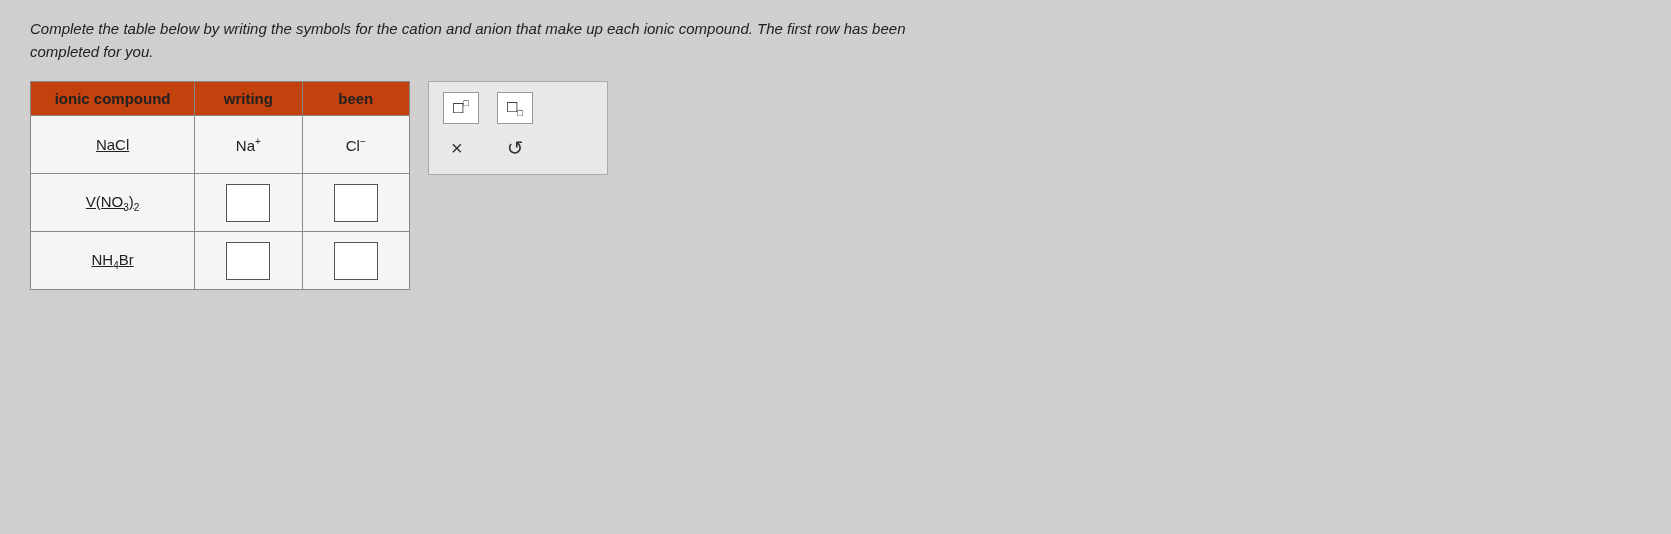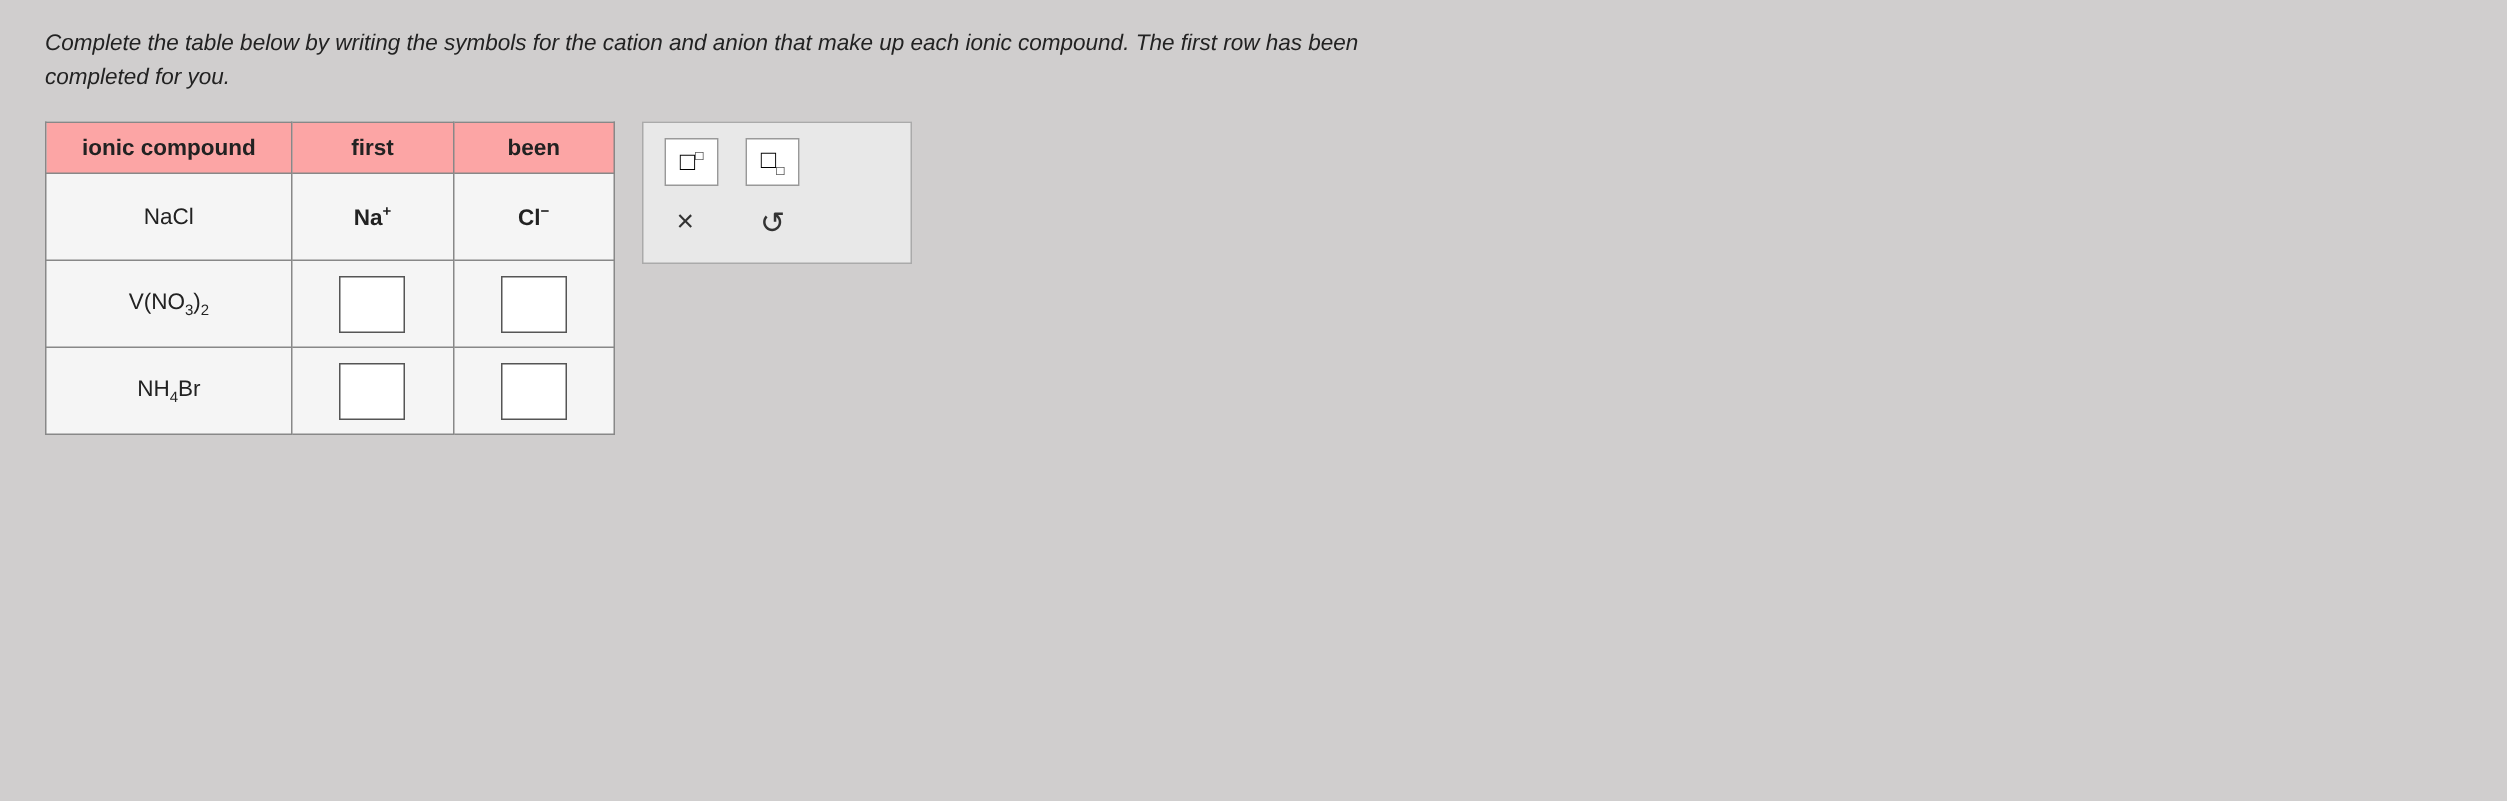--- a/index.html
+++ b/index.html
@@ -39,32 +39,33 @@
       border: 1.5px solid #888;
       text-align: center;
       vertical-align: middle;
       padding: 0;
     }
 
     .chem-table th {
       font-weight: bold;
       font-size: 15px;
       padding: 8px 18px;
-      background: #fca5a5;
+      background: #c2410c;
     }
 
     .chem-table td {
       height: 58px;
       min-width: 100px;
     }
 
     .compound-cell {
       min-width: 160px;
       padding: 0 10px;
       font-size: 15px;
+      text-decoration: underline;
     }
 
     .input-cell {
       min-width: 110px;
     }
 
     
     .answer-input {
       width: 44px;
       height: 38px;
@@ -75,21 +76,20 @@
       outline: none;
       cursor: text;
       display: block;
       margin: auto;
     }
 
     
     .cation-text, .anion-text {
       font-size: 15px;
       display: inline-block;
-      font-weight: bold;
     }
 
     sup {
       font-size: 10px;
     }
     sub {
       font-size: 10px;
     }
 
     
@@ -153,21 +153,21 @@
 <body>
 
 <p class="instruction">Complete the table below by writing the symbols for the cation and anion that make up each ionic compound. The first row has been completed for you.</p>
 
 <div class="main-content">
 
   <table class="chem-table">
     <thead>
       <tr>
         <th>ionic compound</th>
-        <th>first</th>
+        <th>writing</th>
         <th>been</th>
       </tr>
     </thead>
     <tbody>
 
       <tr>
         <td class="compound-cell">NaCl</td>
         <td class="input-cell">
           <span class="cation-text">Na<sup>+</sup></span>
         </td>

